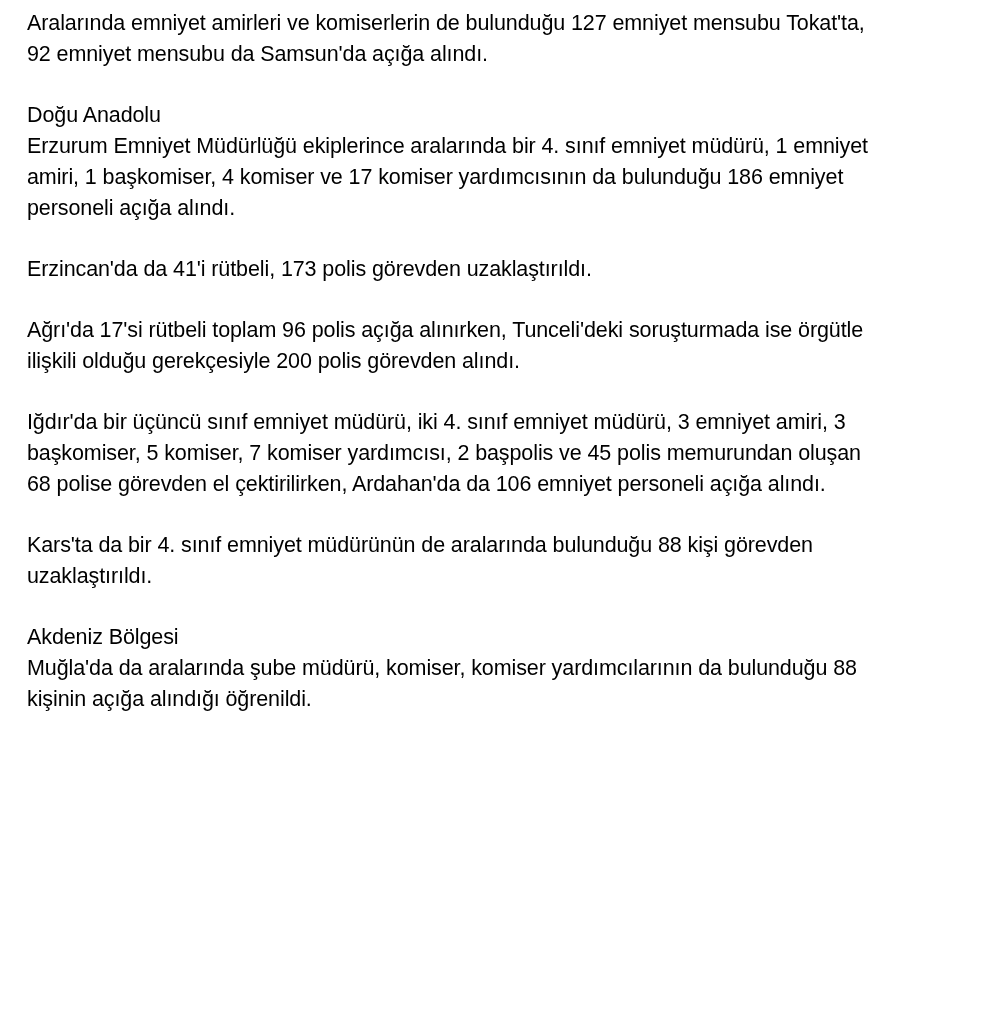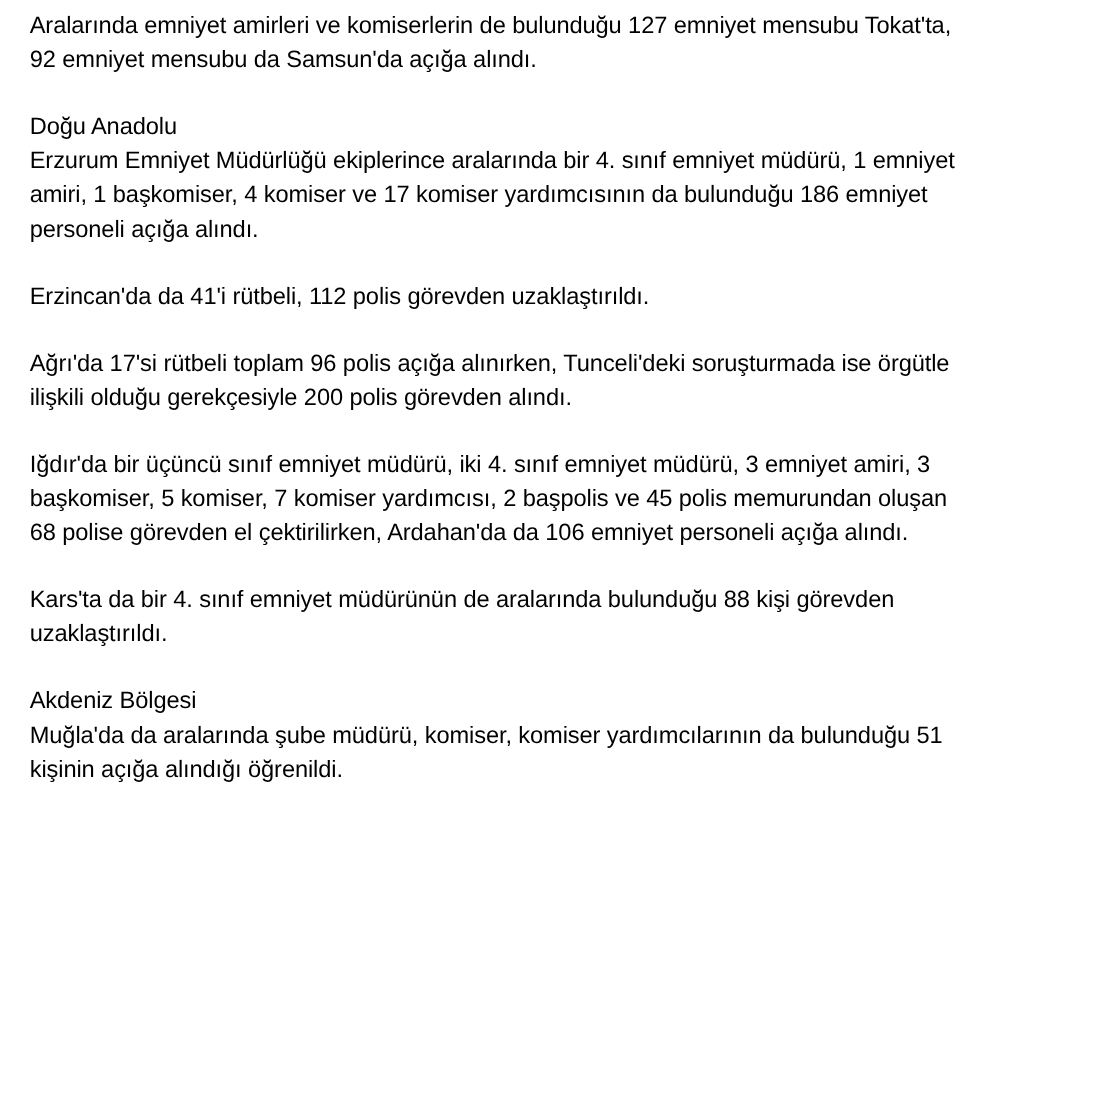--- a/index.html
+++ b/index.html
@@ -49,28 +49,28 @@
 
 <div class="page">
   <article class="article">
 
     <p class="para">Aralarında emniyet amirleri ve komiserlerin de bulunduğu 127 emniyet mensubu Tokat'ta, 92 emniyet mensubu da Samsun'da açığa alındı.</p>
 
     <p class="para section-head">Doğu Anadolu</p>
 
     <p class="para">Erzurum Emniyet Müdürlüğü ekiplerince aralarında bir 4. sınıf emniyet müdürü, 1 emniyet amiri, 1 başkomiser, 4 komiser ve 17 komiser yardımcısının da bulunduğu 186 emniyet personeli açığa alındı.</p>
 
-    <p class="para">Erzincan'da da 41'i rütbeli, 112 polis görevden uzaklaştırıldı.</p>
+    <p class="para">Erzincan'da da 41'i rütbeli, 173 polis görevden uzaklaştırıldı.</p>
 
     <p class="para">Ağrı'da 17'si rütbeli toplam 96 polis açığa alınırken, Tunceli'deki soruşturmada ise örgütle ilişkili olduğu gerekçesiyle 200 polis görevden alındı.</p>
 
     <p class="para">Iğdır'da bir üçüncü sınıf emniyet müdürü, iki 4. sınıf emniyet müdürü, 3 emniyet amiri, 3 başkomiser, 5 komiser, 7 komiser yardımcısı, 2 başpolis ve 45 polis memurundan oluşan 68 polise görevden el çektirilirken, Ardahan'da da 106 emniyet personeli açığa alındı.</p>
 
     <p class="para">Kars'ta da bir 4. sınıf emniyet müdürünün de aralarında bulunduğu 88 kişi görevden uzaklaştırıldı.</p>
 
     <p class="para section-head">Akdeniz Bölgesi</p>
 
 
-    <p class="para">Muğla'da da aralarında şube müdürü, komiser, komiser yardımcılarının da bulunduğu 51 kişinin açığa alındığı öğrenildi.</p>
+    <p class="para">Muğla'da da aralarında şube müdürü, komiser, komiser yardımcılarının da bulunduğu 88 kişinin açığa alındığı öğrenildi.</p>
 
 
   </article>
 </div>
 
 </body></html>

